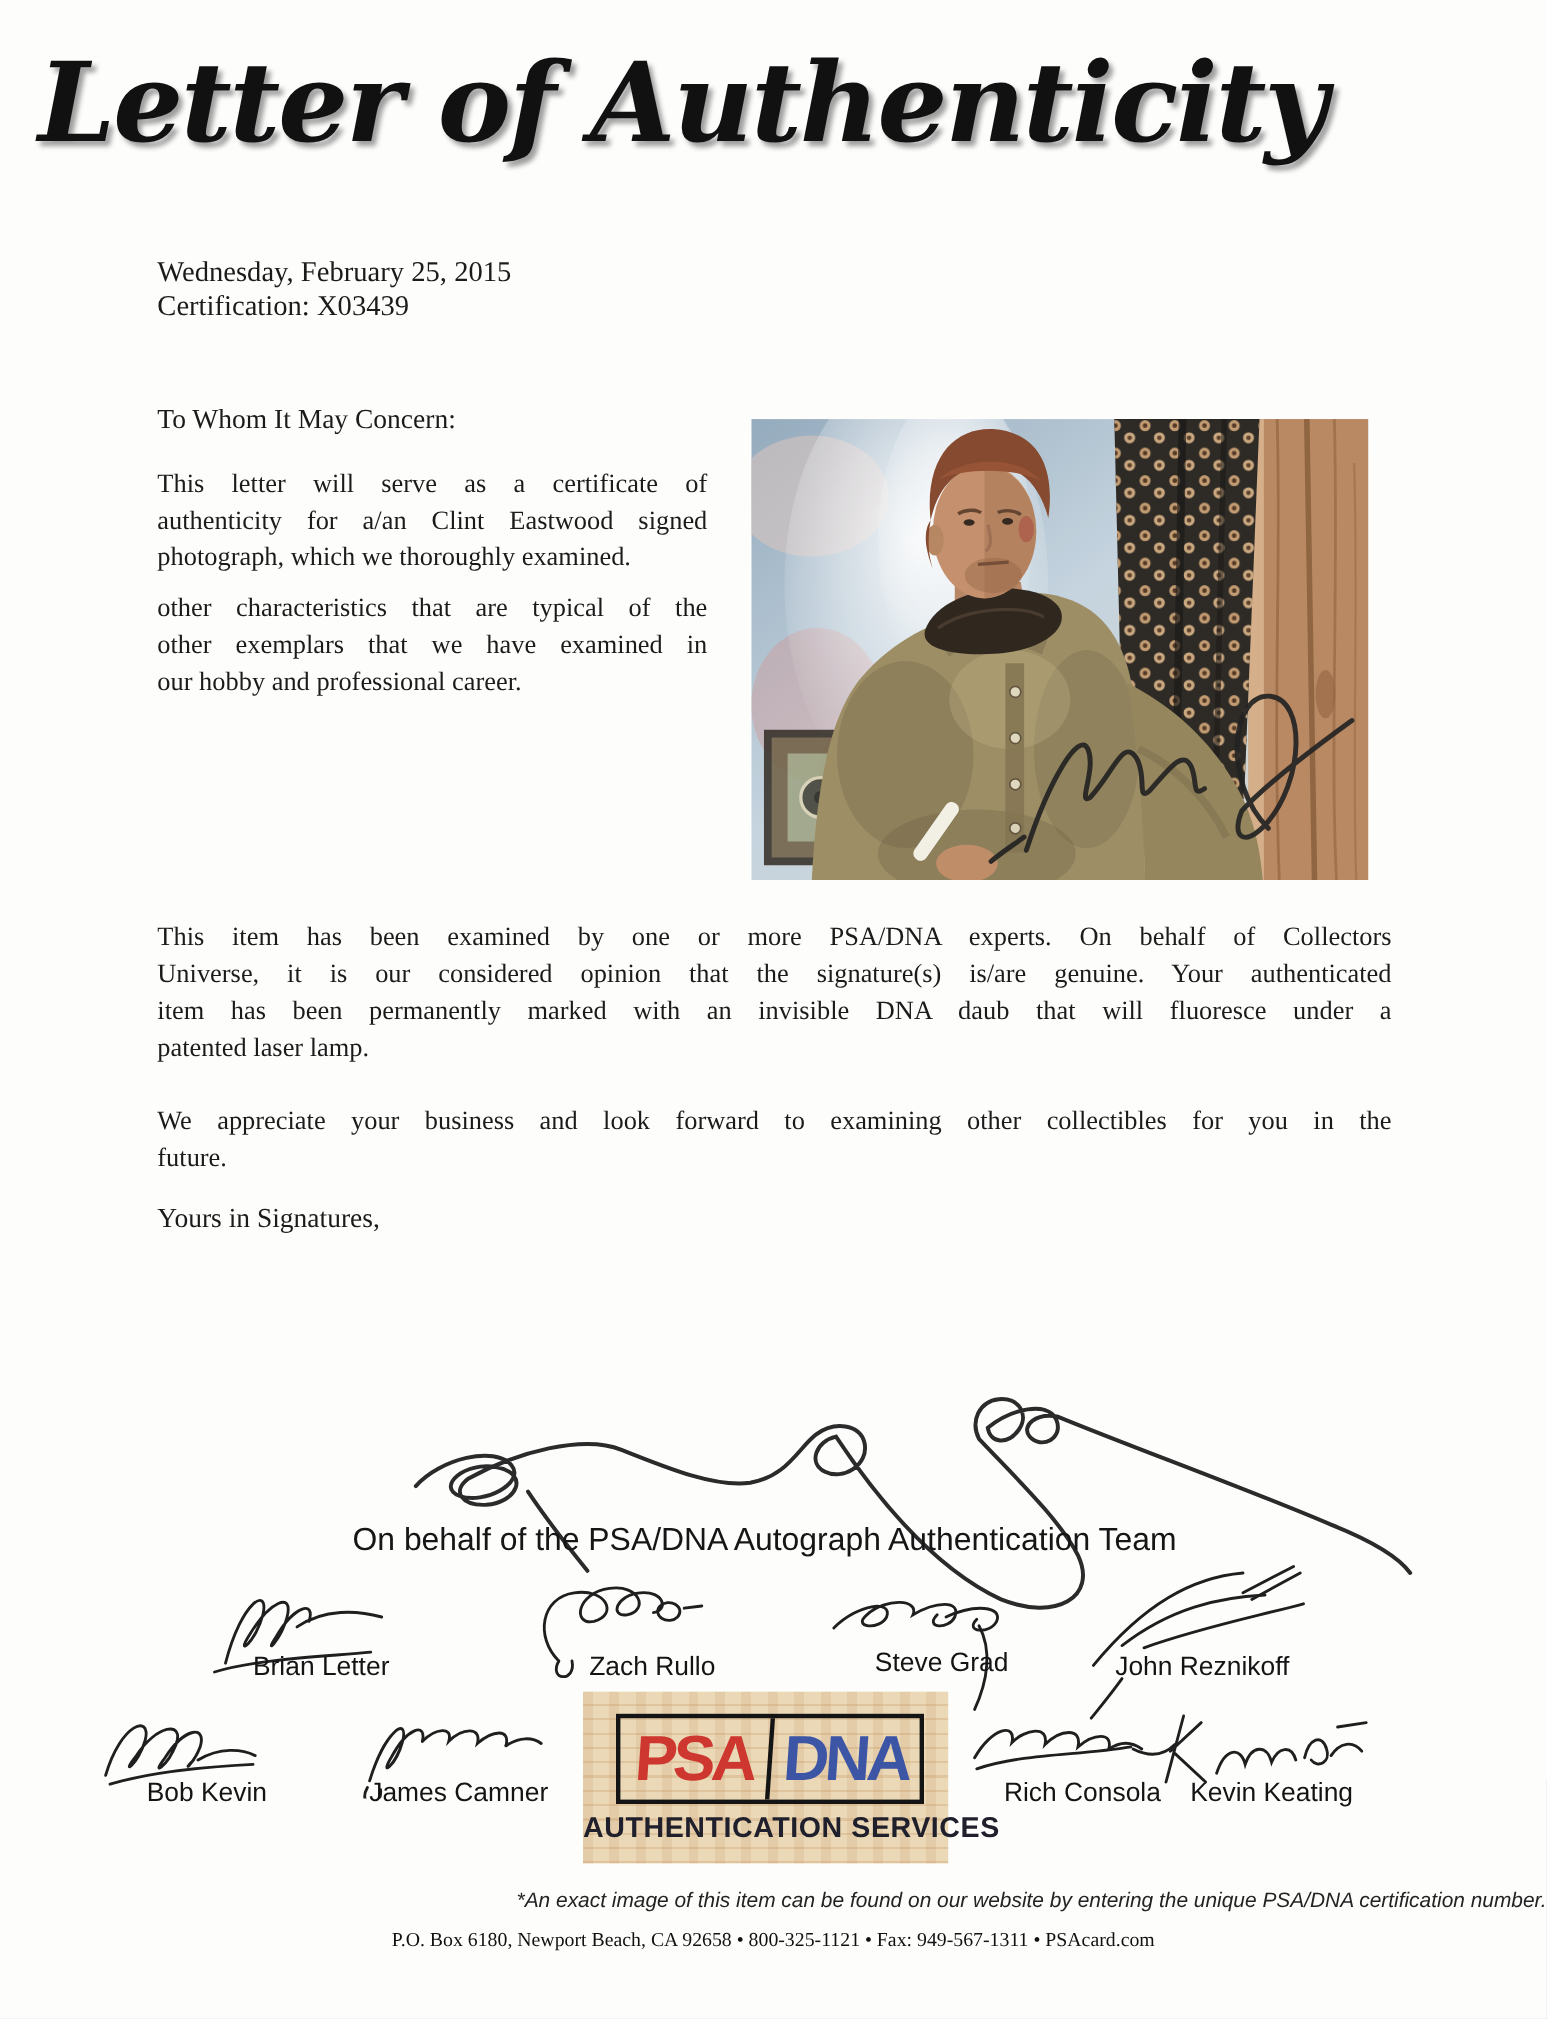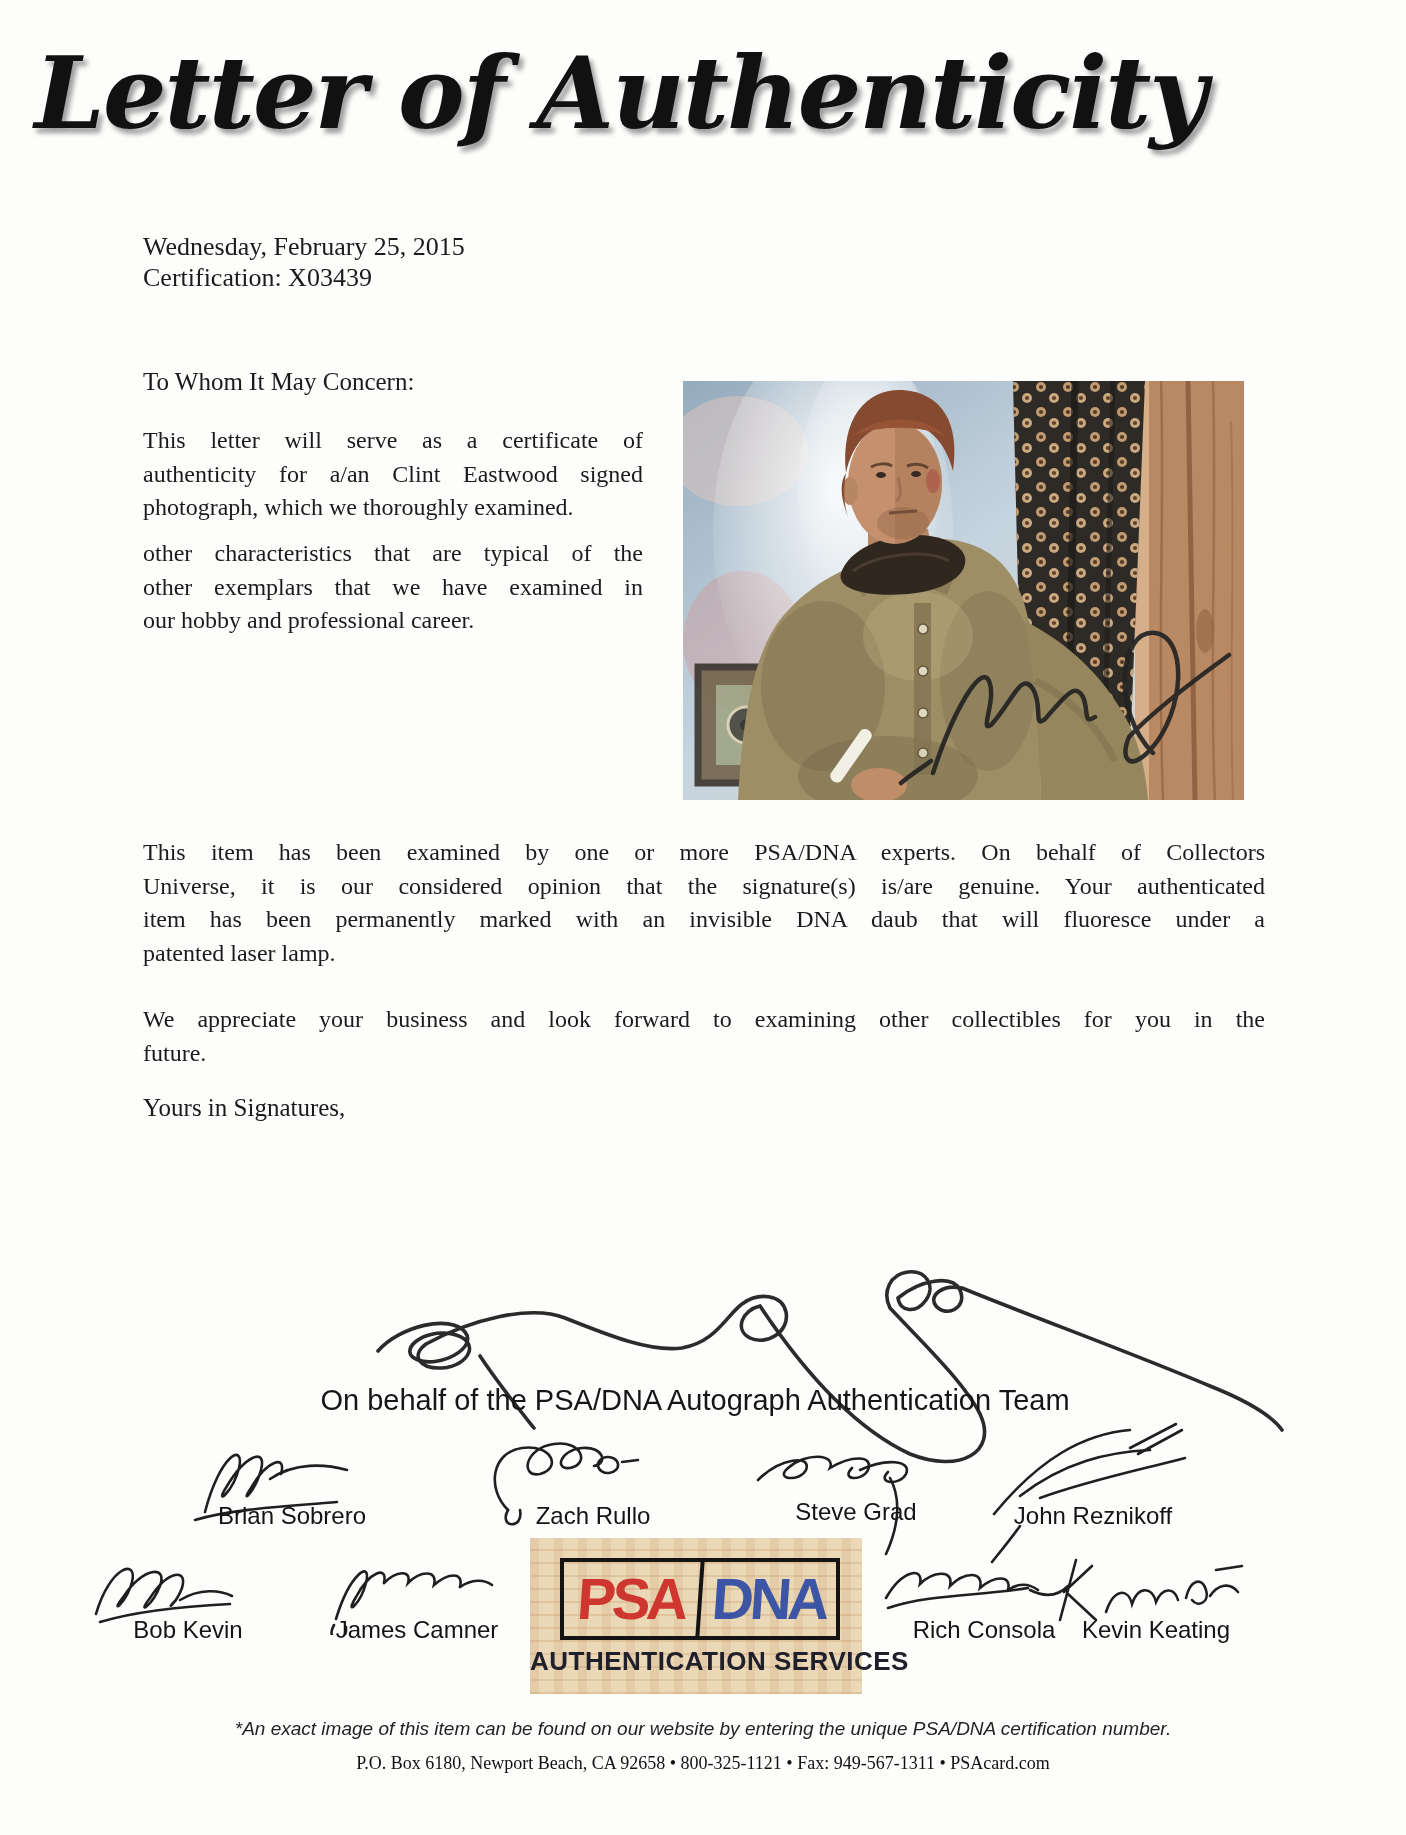--- a/index.html
+++ b/index.html
@@ -69,21 +69,21 @@
   }
   .cell-psa{color:#ce372f;border-right:4px solid #141414;}
   .cell-dna{color:#3c55a5;}
   .logo-sub{
     position:absolute;left:0;top:108px;width:100%;text-align:center;
     font-family:"Liberation Sans", sans-serif;font-weight:700;font-size:26px;
     letter-spacing:.5px;color:#20202c;white-space:nowrap;
   }
   
   .footnote{
-    left:0;top:1718px;width:100%;text-align:center;
+    left:0;top:1718px;width:100%;text-align:right;
     font-family:"Liberation Sans", sans-serif;font-style:italic;
     font-size:19px;color:#232323;
   }
   .address{
     left:0;top:1753px;width:100%;text-align:center;
     font-size:18px;color:#111;
   }
   path,circle,ellipse,rect,line{vector-effect:non-scaling-stroke;}
 </style>
 </head>
@@ -275,21 +275,21 @@
         <g fill="none" stroke="#1f1f1f" stroke-width="2.6" stroke-linecap="round">
       <path d="M14,96 C60,40 104,16 150,12"></path>
       <path d="M40,78 C84,44 128,34 170,32"></path>
       <path d="M150,30 L196,6 M158,36 L202,12"></path>
       <path d="M60,80 C110,62 160,52 205,40"></path>
       <path d="M40,108 C30,122 20,134 12,144"></path>
     </g>
       </svg>
   </div>
 
-  <div class="signer" style="left:292px;top:1502px;">Brian Sobrero</div>
+  <div class="signer" style="left:292px;top:1502px;">Brian Letter</div>
   <div class="signer" style="left:593px;top:1502px;">Zach Rullo</div>
   <div class="signer" style="left:856px;top:1498px;">Steve Grad</div>
   <div class="signer" style="left:1093px;top:1502px;">John Reznikoff</div>
 
   <div class="sig" style="left:80px;top:1540px;">
     <svg width="230" height="90" viewBox="0 0 230 90">
         <g fill="none" stroke="#1f1f1f" stroke-width="2.6" stroke-linecap="round">
       <path d="M16,74 C30,26 58,18 52,42 C46,64 28,76 44,56 C62,28 88,24 80,46 C72,66 56,76 70,58 C88,30 108,28 102,48 C96,64 84,72 96,60"></path>
       <path d="M100,60 C120,48 140,50 152,56"></path>
       <path d="M20,82 C60,70 110,66 150,64"></path>

